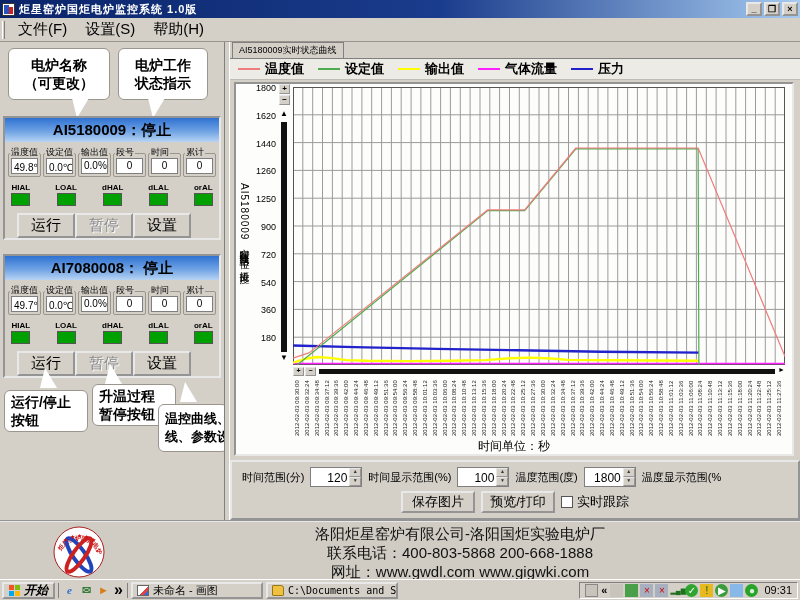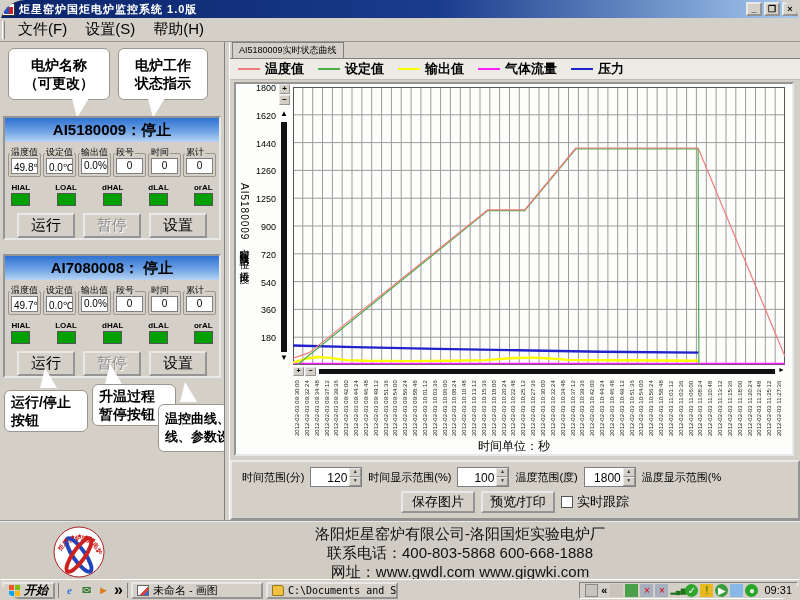--- a/index.html
+++ b/index.html
@@ -1,18 +1,18 @@
 <!DOCTYPE html>
 <html><head>
 <meta charset="utf-8">
 <style>
   * { margin:0; padding:0; box-sizing:border-box; }
   html,body { width:800px; height:600px; overflow:hidden; }
   body { font-family:"Liberation Sans", sans-serif; background:#d4d0c8; }
-  .screen { position:relative; width:800px; height:600px; overflow:hidden; background:#d4d0c8;border-radius:25px; }
+  .screen { position:relative; width:800px; height:600px; overflow:hidden; background:#d4d0c8; }
   .btn3d   { border:2px outset #e8e8e8; background:#d4d0c8; font-size:14px; color:#000;
              display:flex; align-items:center; justify-content:center; cursor:default; }
   .btn3d.disabled { color:#8a8a8a; text-shadow:1px 1px 0 #fff; }
 
   
   .titlebar { position:absolute; left:0; top:0; width:800px; height:18px;
     background:linear-gradient(90deg,#0a246a 0%,#1a3c8c 55%,#a6caf0 100%);
     display:flex; align-items:center; padding:0 2px; }
   .app-icon { width:13px; height:13px; margin-right:4px; position:relative; background:#fff; border:1px solid #333; }
   .app-icon::before { content:""; position:absolute; left:1px; top:1px; width:5px; height:9px; background:#2a52be; }
@@ -52,21 +52,21 @@
     background:#d4d0c8; flex:1; margin-right:2px; }
   .fgroup:last-child { margin-right:0; }
   .flabel { position:absolute; top:-8px; left:1px; background:#d4d0c8; font-size:9px; white-space:nowrap; padding:0 1px; }
   .fvalue { position:absolute; left:2px; right:2px; top:4px; bottom:2px; background:#fff;
     border:1px solid #7f7f7f; font-size:10px; padding:1px 2px; overflow:hidden; }
   .fvalue.num { text-align:center; }
   .f-alarms { display:flex; justify-content:center; gap:25px; margin-top:6px; }
   .alarm { display:flex; flex-direction:column; align-items:center; }
   .alabel { font-size:8px; font-weight:bold; }
   .aled { width:19px; height:13px; background:#00a000; border:1px solid #555; margin-top:1px; }
-  .f-buttons { display:flex; justify-content:space-between; padding:7px 12px 0 12px; }
+  .f-buttons { display:flex; justify-content:flex-start; padding:7px 12px 0 12px; }
   .f-btn { width:58px; height:25px; font-size:15px; }
 
   
   .tab { position:absolute; left:2px; top:0; height:16px; padding:1px 6px; background:#d4d0c8;
     border:1px solid #808080; border-bottom:none; font-size:9px; display:flex; align-items:center; }
   .tab-line { position:absolute; left:0; top:16px; width:570px; border-top:1px solid #808080; }
   .legend-row { position:absolute; left:0; top:17px; width:570px; height:21px; background:#edebe5;
     display:flex; align-items:center; padding-left:8px; gap:14px; border-bottom:1px solid #c0bcb4; }
   .legend-item { display:flex; align-items:center; gap:5px; font-size:13px; font-weight:bold; }
   .legend-swatch { display:inline-block; width:22px; }
@@ -551,21 +551,21 @@
           <text x="11" y="18">★</text>
             <text x="18" y="15">★</text>
             <text x="25" y="14">★</text>
             <text x="32" y="15">★</text>
             <text x="39" y="18">★</text>
         </g>
       </svg>
     </div>
     <div class="footer-text">
       <div>洛阳炬星窑炉有限公司-洛阳国炬实验电炉厂</div>
-      <div>联系电话：400-803-5868 600-668-1888</div>
+      <div>联系电话：400-803-5868 200-668-1888</div>
       <div>网址：www.gwdl.com  www.gigwki.com</div>
     </div>
   </div>
 
   <div class="taskbar">
     <div class="start-btn btn3d">
       <span class="flag">
         <i style="background:#f35325"></i>
           <i style="background:#81bc06"></i>
           <i style="background:#05a6f0"></i>

